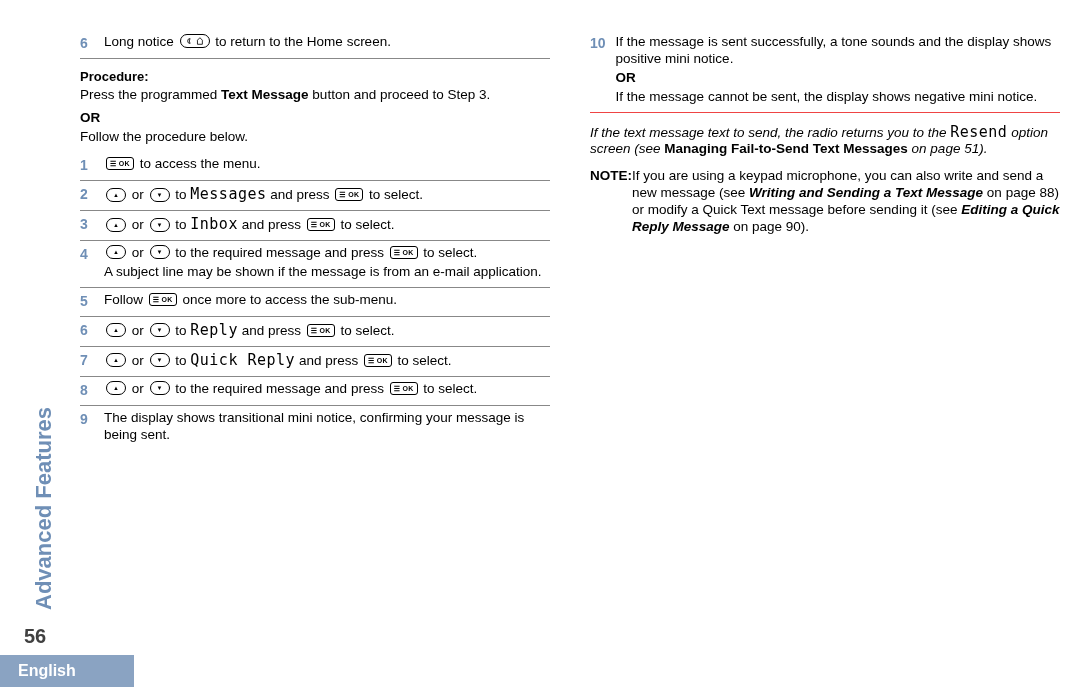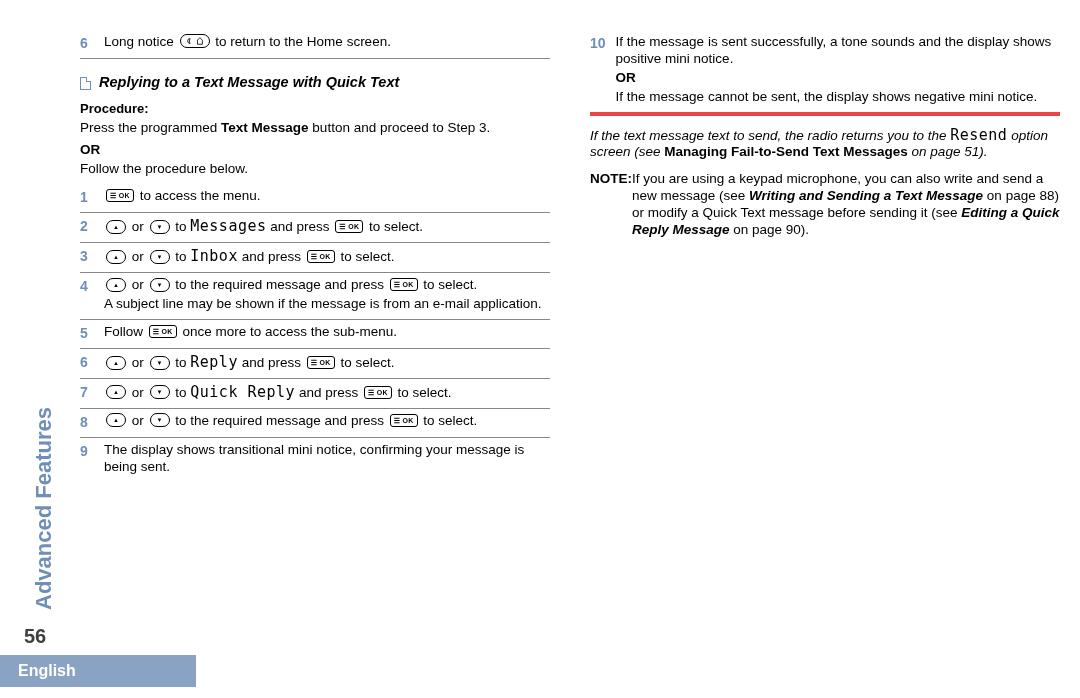--- a/index.html
+++ b/index.html
@@ -34,21 +34,21 @@
     left: 24px;
     top: 624px;
     font-size: 20px;
     font-weight: bold;
     color: #404040;
   }
   .footer-bar {
     position: absolute;
     left: 0;
     top: 655px;
-    width: 196px;
+    width: 134px;
     height: 32px;
     background: #8aa3c2;
     color: #fff;
     font-weight: bold;
     font-size: 16px;
     display: flex;
     align-items: center;
     padding-left: 18px;
   }
   .num-row {
@@ -161,24 +161,20 @@
           <span>Long notice </span><span class="ico ico-home">
               <svg viewBox="0 0 22 10">
                 <path d="M5 8 A3 3 0 1 1 5 2 L4 5 Z" fill="none" stroke="#000" stroke-width="1"></path>
                 <path d="M14 9 L14 4 L17 1 L20 4 L20 9 Z" fill="none" stroke="#000" stroke-width="1"></path>
               </svg>
             </span><span> to return to the Home screen.</span>
         </span>
       </div>
 
 
-      <div class="heading">
-        <span class="page-icon"></span>
-        <span class="section-title">Replying to a Text Message with Quick Text</span>
-      </div>
 
       <div class="proc-label">Procedure:</div>
       <div class="para">
         <span>Press the programmed </span><span class="bold">Text Message</span><span> button and proceed to Step 3.</span>
       </div>
       <div class="or-label">OR</div>
       <div class="para">Follow the procedure below.</div>
 
       <div class="step-list">
 
@@ -240,21 +236,21 @@
         </div>
 
         <div class="num-row">
           <span class="num">9</span>
           <span class="body">The display shows transitional mini notice, confirming your message is being sent.</span>
         </div>
       </div>
     </div>
 
     <div class="col">
-      <div class="num-row" style="border-bottom:4px solid #ef4444; padding-bottom:6px;">
+      <div class="num-row" style="border-bottom:1px solid #ef4444; padding-bottom:6px;">
         <span class="num">10</span>
         <span class="body">
           <span>If the message is sent successfully, a tone sounds and the display shows positive mini notice.</span>
           <div class="bold">OR</div>
           <div>If the message cannot be sent, the display shows negative mini notice.</div>
         </span>
       </div>
 
       <div class="para italic" style="margin-top:10px;">
         <span>If the text message text to send, the radio returns you to the </span><span class="mono" style="font-style:normal;">Resend</span><span> option screen (see </span><span class="bold" style="font-style:normal;">Managing Fail-to-Send Text Messages</span><span> on page 51).</span>

